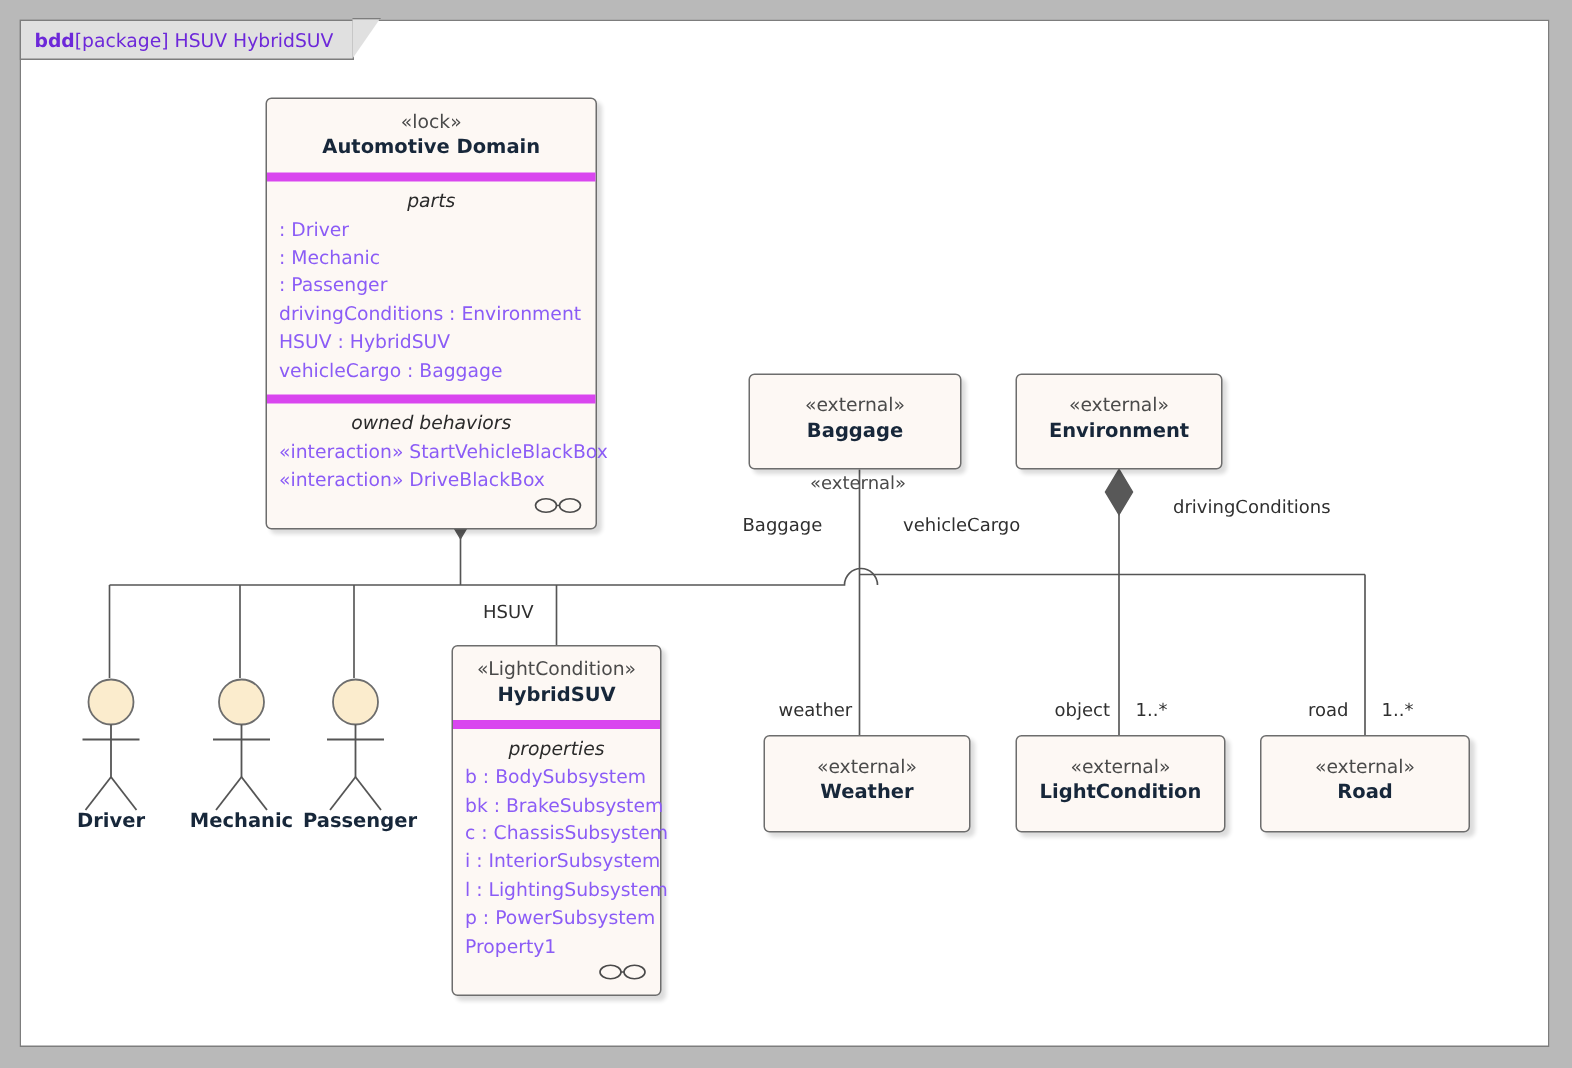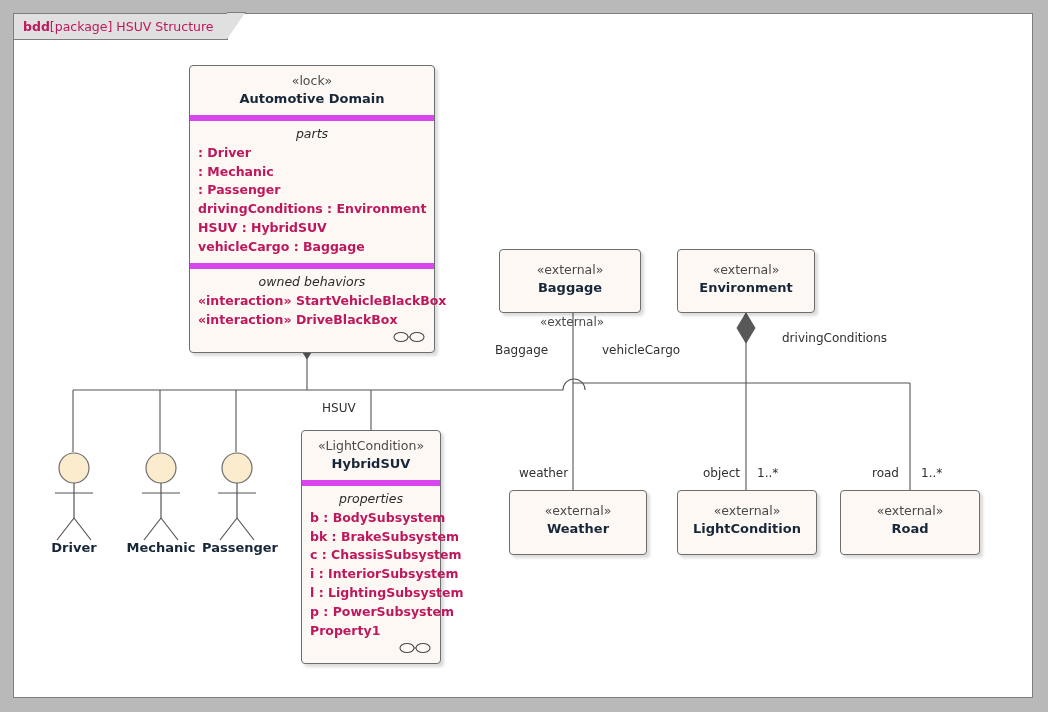--- a/index.html
+++ b/index.html
@@ -13,21 +13,21 @@
 
   
   .frame{
     position:absolute;left:13px;top:13px;width:1020px;height:685px;
     background:#ffffff;border:1px solid #7d7d7d;box-sizing:border-box;
   }
   .frame-tab{
     position:absolute;left:13px;top:13px;height:27px;
     background:#e0e0e0;border:1px solid #7d7d7d;box-sizing:border-box;
     display:flex;align-items:center;padding:12px 9px;
-    font-size:12.5px;color:#be185d;white-space:nowrap;
+    font-size:12.5px;color:#6d28d9;white-space:nowrap;
   }
   .frame-tab .corner{
     position:absolute;right:-18px;top:-1px;width:0;height:0;
     border-left:18px solid #e0e0e0;
     border-bottom:26px solid transparent;
   }
   .frame-tab .corner::after{
     content:"";position:absolute;left:-18px;top:-1px;width:0;height:0;
     border-left:19px solid #7d7d7d;
     border-bottom:28px solid transparent;
@@ -44,21 +44,21 @@
     background:#fdf8f4;border:1px solid #6d6d6d;border-radius:4px;
     box-shadow:3px 3px 3px rgba(0,0,0,0.14);
   }
   .blk-head{
     text-align:center;padding:7px 6px 8px 6px;line-height:1.32;
   }
   .stereo{font-size:12.5px;color:#4a4a4a;}
   .bname{font-size:13px;font-weight:bold;color:#17273a;}
   .compartment{border-top:6px solid #d946ef;padding:5px 0 6px 0;position:relative;}
   .comp-title{text-align:center;font-style:italic;font-size:12.5px;color:#2a2a2a;padding-bottom:3px;}
-  .comp-line{font-size:12.5px;color:#be185d;padding:1px 0 1px 8px;line-height:1.35;white-space:nowrap;font-weight:bold;}
+  .comp-line{font-size:12.5px;color:#8b5cf6;padding:1px 0 1px 8px;line-height:1.35;white-space:nowrap;}
   .port-icon{position:absolute;right:9px;bottom:5px;}
 
   
   .actor{position:absolute;}
   .actor-label{
     position:absolute;text-align:center;font-size:13px;font-weight:bold;color:#17273a;
     white-space:nowrap;
   }
 
   
@@ -66,21 +66,21 @@
   .elabel.stereo-lbl{color:#4a4a4a;}
 </style>
 </head>
 <body>
 
 <div id="root">
 
   <div class="frame"></div>
 
   <div class="frame-tab">
-    <span class="tab-bdd">bdd</span><span>[package]</span>&nbsp;<span>HSUV Structure</span>&nbsp;
+    <span class="tab-bdd">bdd</span><span>[package]</span>&nbsp;<span>HSUV HybridSUV</span>&nbsp;
     <span class="corner"></span>
   </div>
 
   <svg class="lines">
     <g stroke="#555555" stroke-width="1.1" fill="none" shape-rendering="geometricPrecision">
 
       <line x1="307" y1="328" x2="307" y2="390"></line>
 
       <path d="M 73 390 L 563 390 A 11 11 0 0 1 585 390 L 585 390"></path>
 
@@ -94,21 +94,21 @@
       <line x1="746" y1="313" x2="746" y2="383"></line>
       <line x1="573" y1="383" x2="910" y2="383"></line>
       <line x1="746" y1="383" x2="746" y2="490"></line>
       <line x1="910" y1="383" x2="910" y2="490"></line>
     </g>
 
     <polygon points="307,329 316,344 307,359 298,344" fill="#585858" stroke="#585858"></polygon>
     <polygon points="746,313 755,328 746,343 737,328" fill="#585858" stroke="#585858"></polygon>
   </svg>
 
-  <div class="block" style="left:189px;top:65px;width:246px;">
+  <div class="block" style="left:177px;top:65px;width:221px;">
     <div class="blk-head">
       <div class="stereo">«lock»</div>
       <div class="bname">Automotive Domain</div>
     </div>
     <div class="compartment">
       <div class="comp-title">parts</div>
       <div class="comp-line"> : Driver</div>
       <div class="comp-line"> : Mechanic</div>
       <div class="comp-line"> : Passenger</div>
       <div class="comp-line">drivingConditions : Environment</div>

